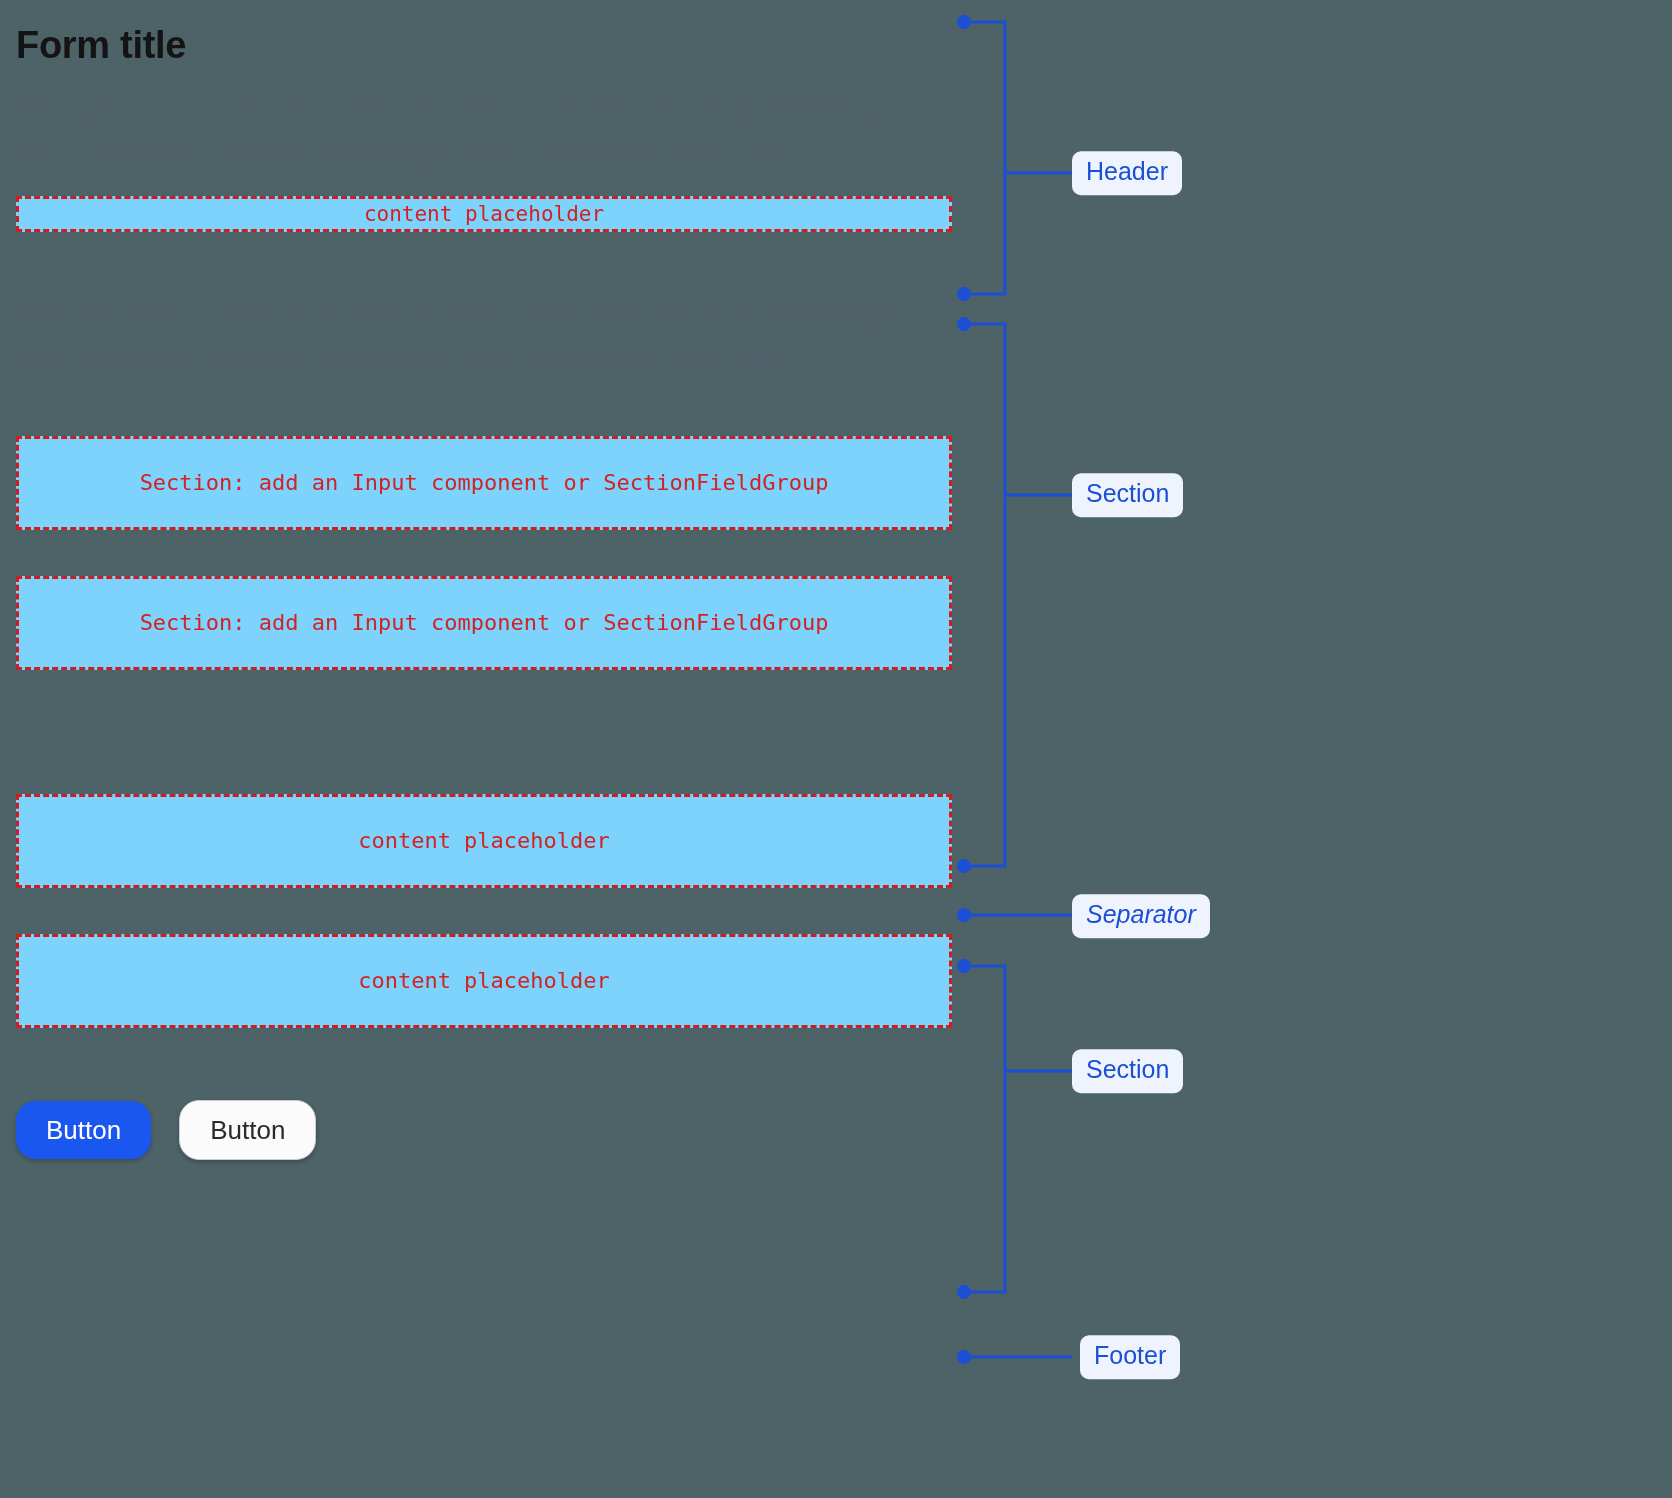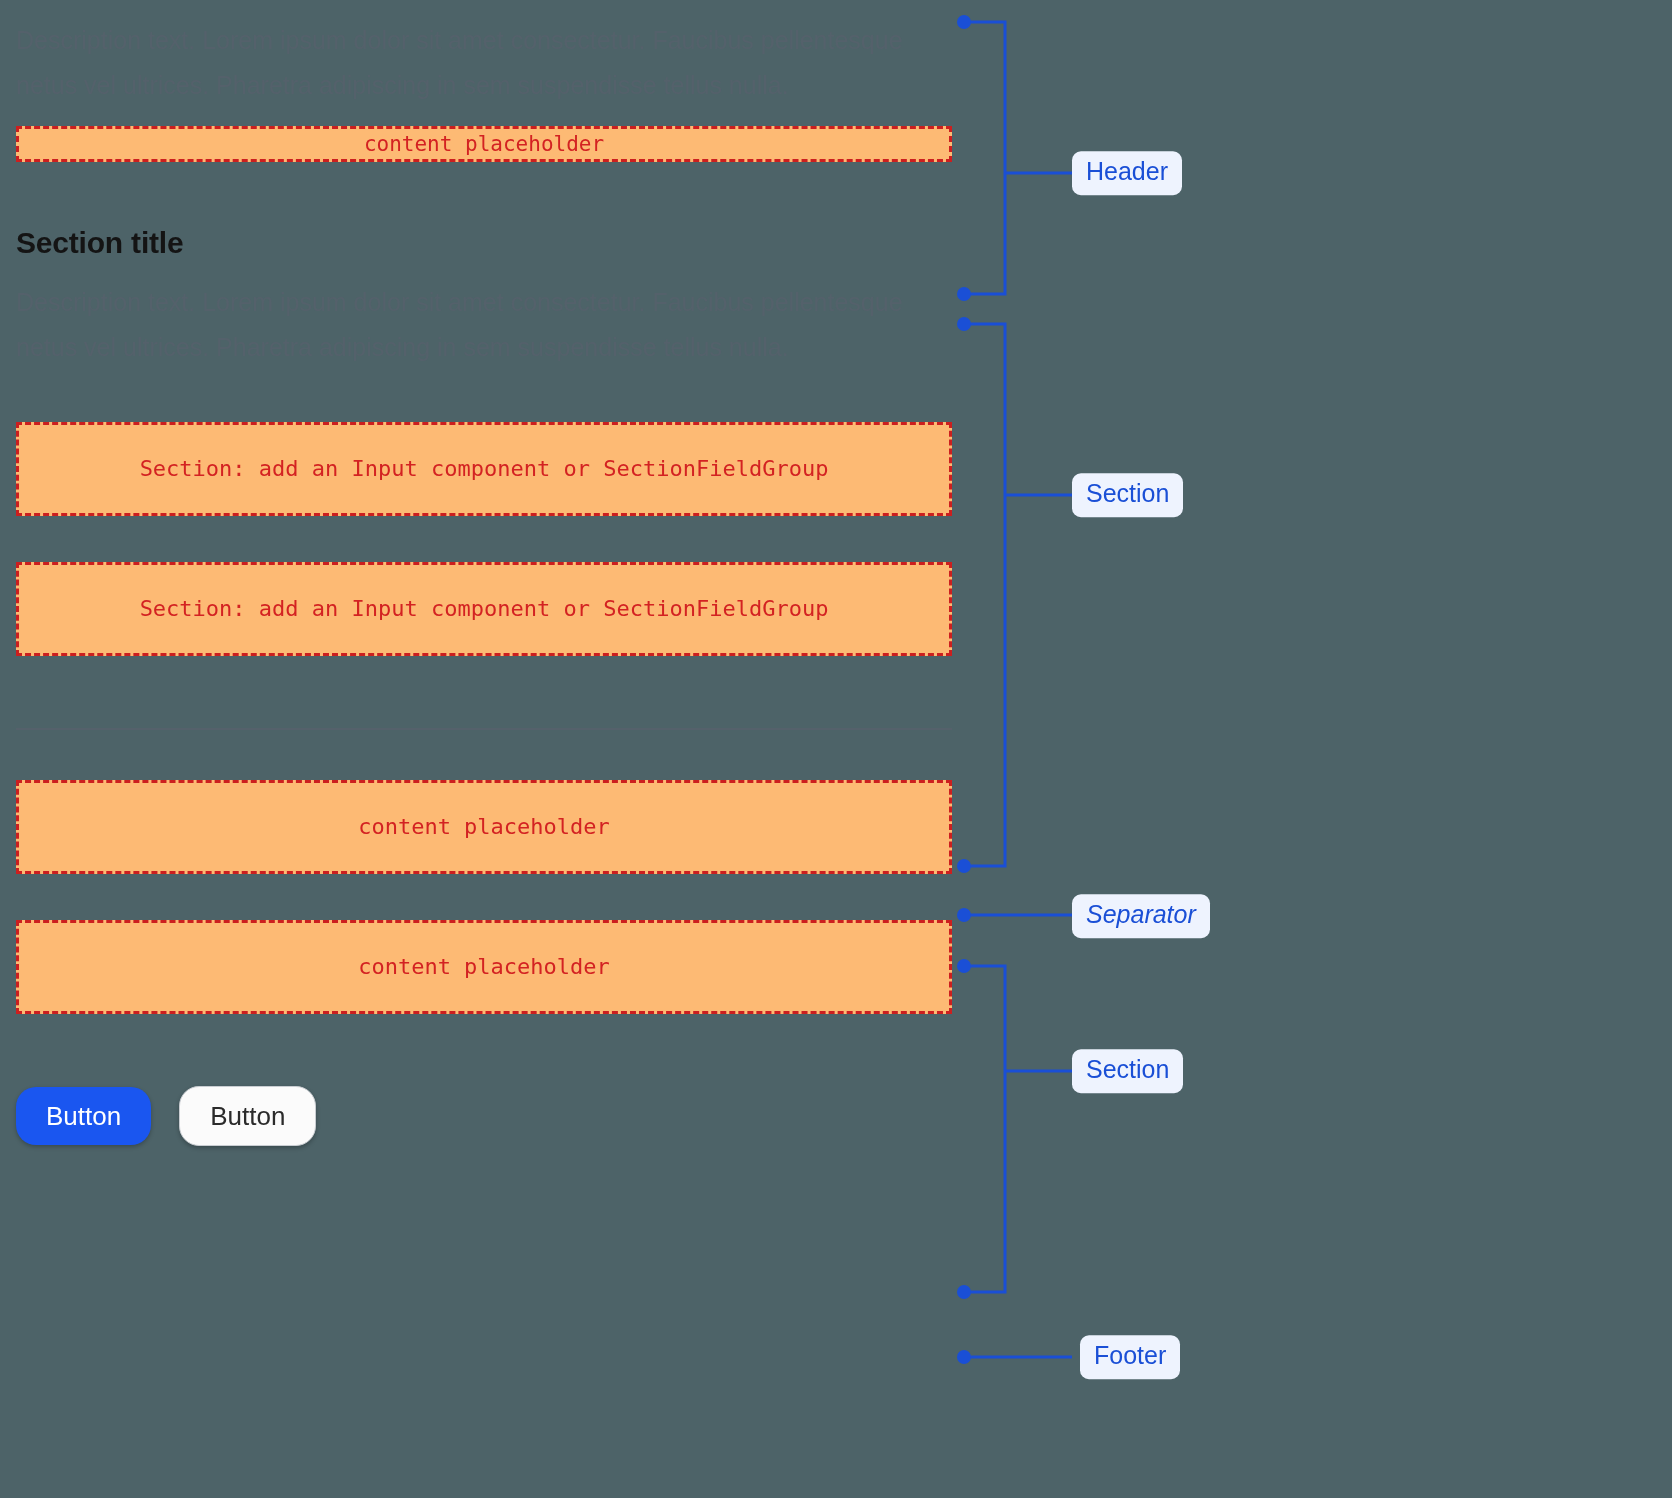--- a/index.html
+++ b/index.html
@@ -37,21 +37,21 @@
     font-size: 25px;
     color: #54616b;
     line-height: 1.8;
     max-width: 905px;
     font-weight: 400;
   }
 
   
   .ph {
     border: 3px dashed #cc1f1f;
-    background: #fdba74;
+    background: #7dd3fc;
     color: #d32222;
     font-family: "DejaVu Sans Mono", monospace;
     font-size: 22px;
     display: flex;
     align-items: center;
     justify-content: center;
     text-align: center;
   }
   .ph-slim { height: 36px; font-size: 21px; }
   .ph-tall { height: 94px; }
@@ -108,26 +108,26 @@
   }
 </style>
 </head>
 <body>
 
 <div id="root">
 
   <div class="form-col">
 
     <div>
+      <h1 class="form-title">Form title</h1>
       <p class="desc" style="margin-top:18px;">Description text. Lorem ipsum dolor sit amet consectetur. Faucibus pellentesque netus vel ultrices. Pharetra adipiscing in sem suspendisse tellus nulla.</p>
       <div class="ph ph-slim" style="margin-top:18px;">content placeholder</div>
     </div>
 
     <div style="margin-top:62px;">
-      <h2 class="section-title">Section title</h2>
       <p class="desc" style="margin-top:18px;">Description text. Lorem ipsum dolor sit amet consectetur. Faucibus pellentesque netus vel ultrices. Pharetra adipiscing in sem suspendisse tellus nulla.</p>
       <div class="ph ph-tall" style="margin-top:52px;">Section: add an Input component or SectionFieldGroup</div>
       <div class="ph ph-tall" style="margin-top:46px;">Section: add an Input component or SectionFieldGroup</div>
     </div>
 
     <div class="separator" style="margin-top:72px;"></div>
 
     <div style="margin-top:50px;">
       <div class="ph ph-tall">content placeholder</div>
       <div class="ph ph-tall" style="margin-top:46px;">content placeholder</div>

